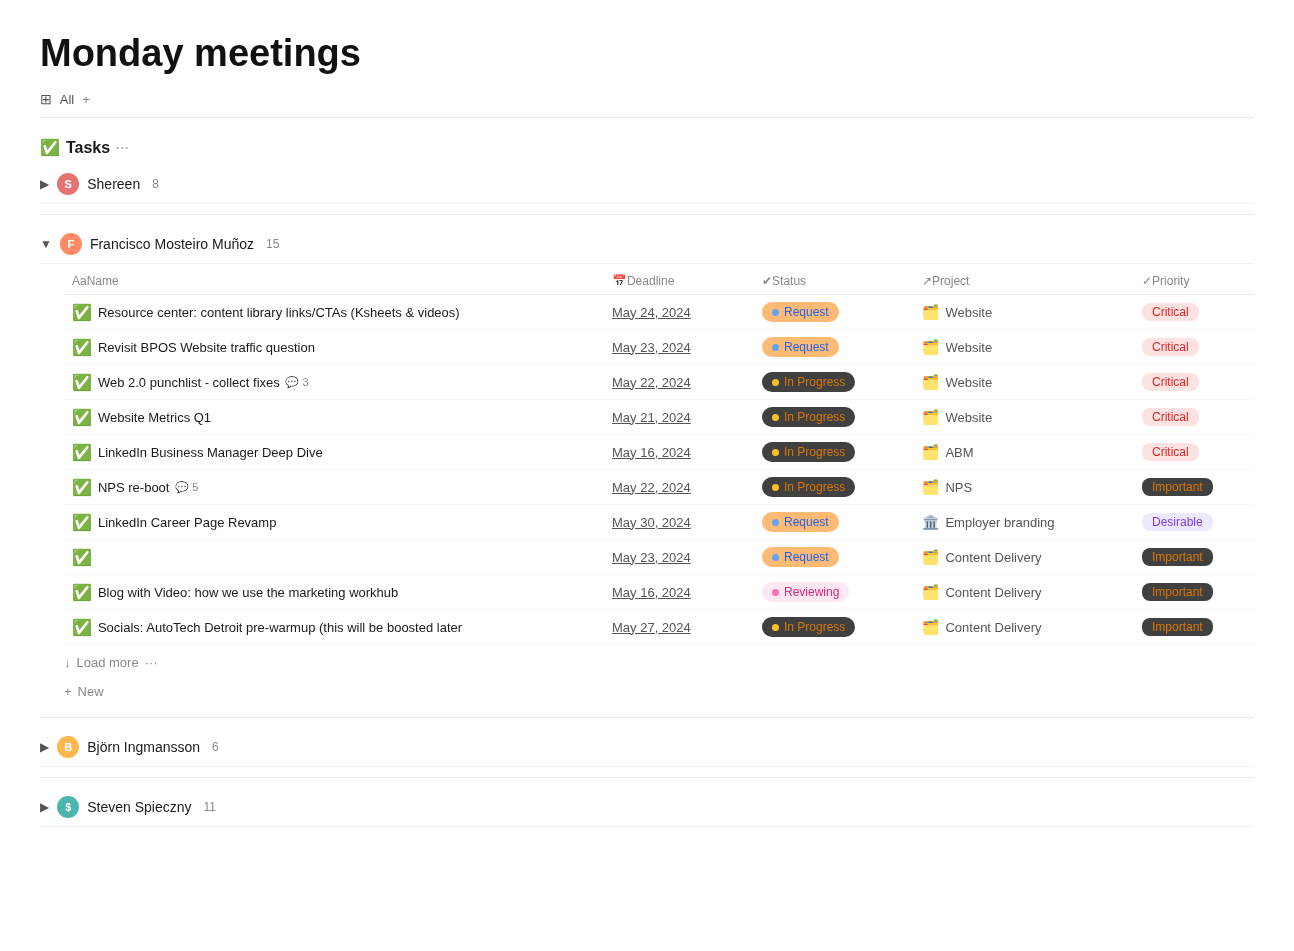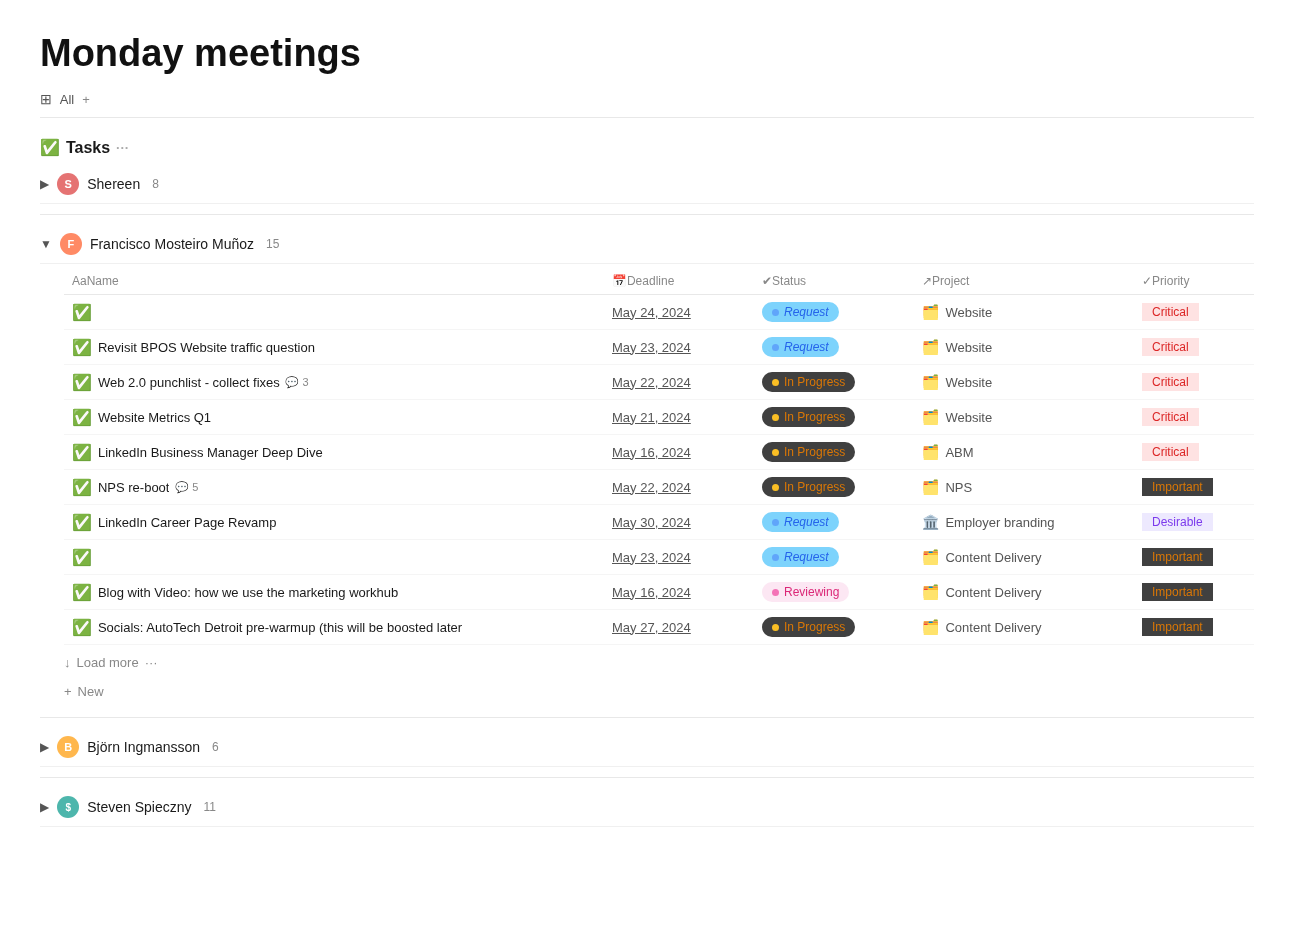--- a/index.html
+++ b/index.html
@@ -126,31 +126,31 @@
     .badge {
       display: inline-flex;
       align-items: center;
       gap: 5px;
       padding: 3px 10px;
       border-radius: 20px;
       font-size: 12px;
       font-weight: 500;
     }
     .badge-dot { width: 7px; height: 7px; border-radius: 50%; }
-    .badge-request { background: #7dd3fc; color: #2563eb; font-style: italic; }
+    .badge-request { background: #fdba74; color: #2563eb; }
     .badge-request .badge-dot { background: #60a5fa; }
     .badge-inprogress { background: #404040; color: #d97706; }
     .badge-inprogress .badge-dot { background: #fbbf24; }
     .badge-reviewing { background: #fce7f3; color: #db2777; justify-content: center; }
     .badge-reviewing .badge-dot { background: #f472b6; }
 
     .priority-badge {
       display: inline-block;
       padding: 2px 10px;
-      border-radius: 0;
+      border-radius: 8px;
       font-size: 12px;
       font-weight: 500;
     }
     .priority-critical { background: #fee2e2; color: #dc2626; }
     .priority-important { background: #404040; color: #d97706; }
     .priority-desirable { background: #ede9fe; color: #7c3aed; }
 
     .load-more {
       display: flex;
       align-items: center;
@@ -228,20 +228,21 @@
     <div class="col">
       <span>✓</span>
       <span>Priority</span>
     </div>
   </div>
 
   <div id="tasks-body">
       <div class="table-row">
         <div class="col-name">
           <span class="task-check">✅</span>
+          <span class="task-name">Resource center: content library links/CTAs (Ksheets &amp; videos)</span>
         </div>
         <div class="col-deadline">May 24, 2024</div>
         <div class="col-status"><span class="badge badge-request">
             <span class="badge-dot"></span>
             <span>Request</span>
           </span></div>
         <div class="col-project">
           <span class="project-icon">🗂️</span>
           <span>Website</span>
         </div>

